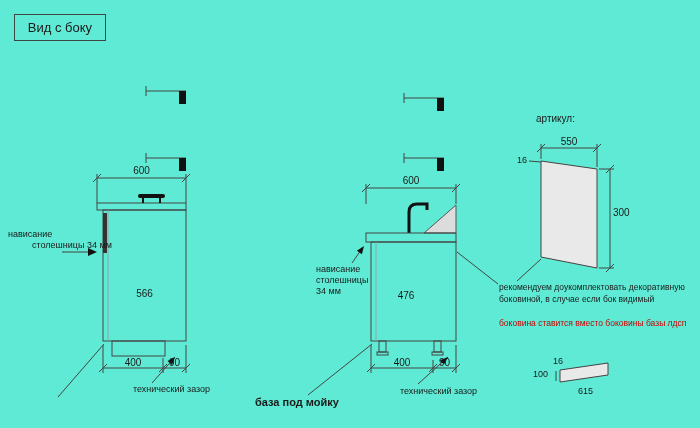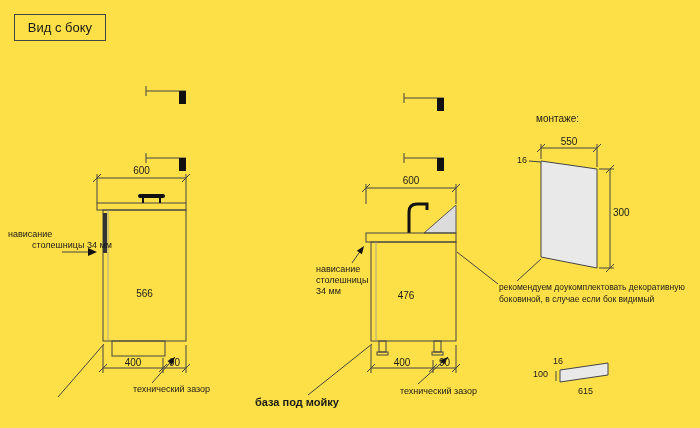--- a/index.html
+++ b/index.html
@@ -1,18 +1,18 @@
 <!DOCTYPE html>
 <html><head>
 <meta charset="utf-8">
 <style>
   * { margin:0; padding:0; box-sizing:border-box; }
   html,body { background:#ffffff; }
   body { font-family:"Liberation Sans", sans-serif; color:#1a1a1a; }
-  .canvas { position:relative; width:700px; height:428px; background:#fde047; overflow:hidden; }
+  .canvas { position:relative; width:700px; height:428px; background:#5eead4; overflow:hidden; }
   .canvas svg { position:absolute; left:0; top:0; }
   .ln { stroke:#444444; stroke-width:1; fill:none; }
   .thin { stroke:#999999; stroke-width:0.8; fill:none; }
   .dark { fill:#111111; stroke:none; }
   .txt { position:absolute; white-space:nowrap; }
   .dim { font-size:10px; }
   .small { font-size:9px; line-height:11px; }
   .tiny { font-size:8.5px; line-height:12px; }
   .center { text-align:center; }
   .bold-label { font-size:11px; font-weight:bold; }
@@ -166,25 +166,26 @@
   <div class="txt dim center" style="left:366px; top:175px; width:90px;">600</div>
   <div class="txt small" style="left:316px; top:264px;">нависание</div>
   <div class="txt small" style="left:316px; top:275px;">столешницы</div>
   <div class="txt small" style="left:316px; top:286px;">34 мм</div>
   <div class="txt dim center" style="left:371px; top:290px; width:70px;">476</div>
   <div class="txt dim center" style="left:371px; top:357px; width:62px;">400</div>
   <div class="txt dim center" style="left:433px; top:357px; width:23px;">90</div>
   <div class="txt small" style="left:400px; top:386px;">технический зазор</div>
   <div class="txt bold-label" style="left:255px; top:396px;">база под мойку</div>
 
-  <div class="txt dim" style="left:536px; top:113px;">монтаже:</div>
+  <div class="txt dim" style="left:536px; top:113px;">артикул:</div>
   <div class="txt dim center" style="left:541px; top:136px; width:56px;">550</div>
   <div class="txt small" style="left:517px; top:155px;">16</div>
   <div class="txt dim" style="left:613px; top:207px;">300</div>
 
   <div class="txt tiny" style="left:499px; top:281px;">рекомендуем доукомплектовать декоративную</div>
   <div class="txt tiny" style="left:499px; top:293px;">боковиной, в случае если бок видимый</div>
+  <div class="txt tiny red" style="left:499px; top:317px;">боковина ставится вместо боковины базы лдсп</div>
 
   <div class="txt small" style="left:553px; top:356px;">16</div>
   <div class="txt small" style="left:533px; top:369px;">100</div>
   <div class="txt small" style="left:578px; top:386px;">615</div>
 
 </div>
 
 </body></html>

